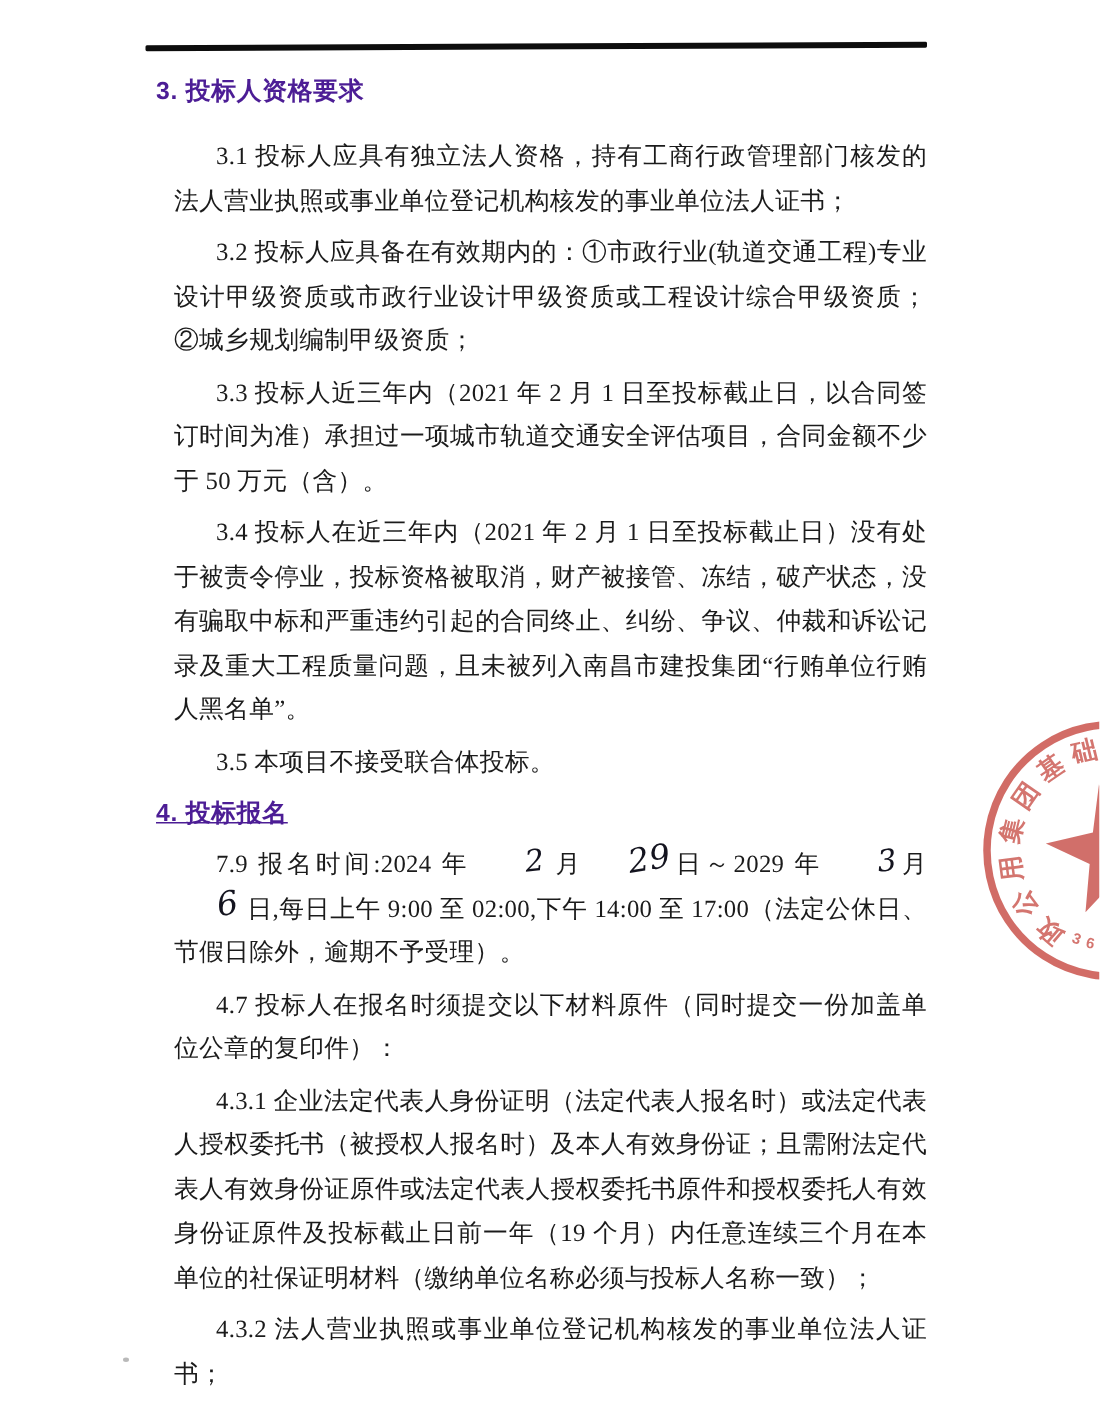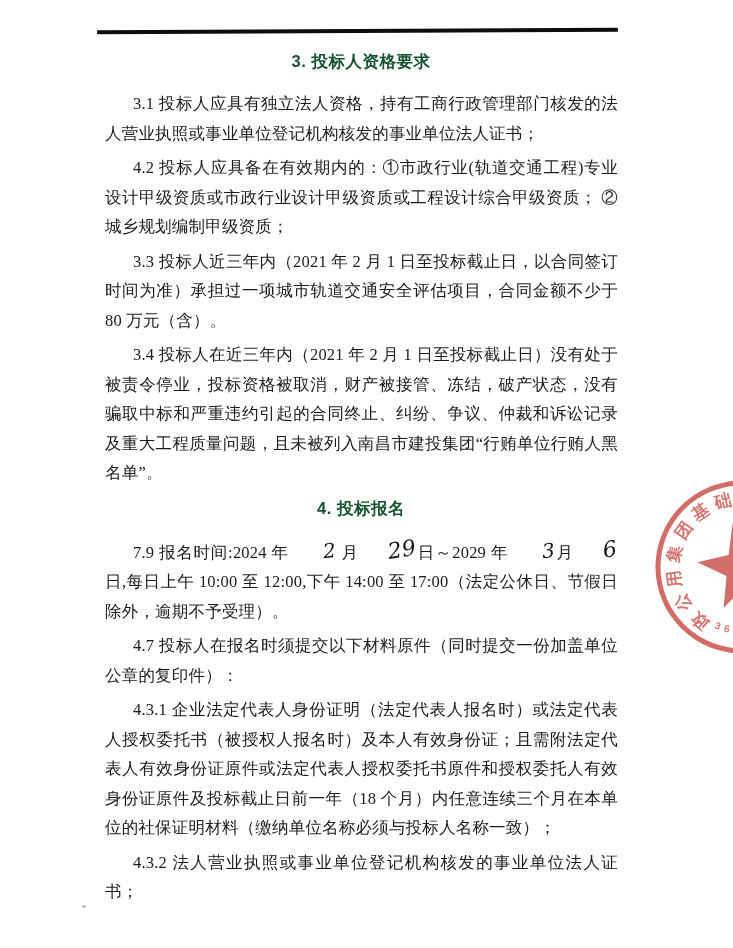--- a/index.html
+++ b/index.html
@@ -25,31 +25,30 @@
   .content {
     position: absolute;
     left: 104px;
     top: 46px;
     width: 514px;
   }
   .content h2 {
     font-family: "Liberation Sans", sans-serif;
     font-size: 16.5px;
     font-weight: bold;
-    color: #14532d;
+    color: #4c1d95;
     line-height: 30px;
     margin: 0 0 13px 0;
     letter-spacing: 0.5px;
-    text-align: center;
   }
-  .content h2.h4 { margin-top: 2px; margin-bottom: 15px; }
+  .content h2.h4 { margin-top: 2px; margin-bottom: 4px; text-decoration: underline; }
   .content p {
     font-size: 16.5px;
     line-height: 29.5px;
-    margin: 0 0 5px 1px;
+    margin: 0 0 5px 12px;
     text-align: justify;
     text-indent: 28px;
     letter-spacing: 0.2px;
   }
   .handwritten {
     display: inline-block;
     font-family: "DejaVu Serif", serif;
     font-style: italic;
     font-size: 20px;
     line-height: 1;
@@ -83,31 +82,32 @@
 
 <div class="page">
 
   <div class="top-rule"></div>
 
   <div class="content">
 
     <h2>3. 投标人资格要求</h2>
 
     <p>3.1 投标人应具有独立法人资格，持有工商行政管理部门核发的法人营业执照或事业单位登记机构核发的事业单位法人证书；</p>
-    <p>4.2 投标人应具备在有效期内的：①市政行业(轨道交通工程)专业设计甲级资质或市政行业设计甲级资质或工程设计综合甲级资质； ②城乡规划编制甲级资质；</p>
-    <p>3.3 投标人近三年内（2021 年 2 月 1 日至投标截止日，以合同签订时间为准）承担过一项城市轨道交通安全评估项目，合同金额不少于 80 万元（含）。</p>
+    <p>3.2 投标人应具备在有效期内的：①市政行业(轨道交通工程)专业设计甲级资质或市政行业设计甲级资质或工程设计综合甲级资质； ②城乡规划编制甲级资质；</p>
+    <p>3.3 投标人近三年内（2021 年 2 月 1 日至投标截止日，以合同签订时间为准）承担过一项城市轨道交通安全评估项目，合同金额不少于 50 万元（含）。</p>
     <p>3.4 投标人在近三年内（2021 年 2 月 1 日至投标截止日）没有处于被责令停业，投标资格被取消，财产被接管、冻结，破产状态，没有骗取中标和严重违约引起的合同终止、纠纷、争议、仲裁和诉讼记录及重大工程质量问题，且未被列入南昌市建投集团“行贿单位行贿人黑名单”。</p>
+    <p>3.5 本项目不接受联合体投标。</p>
 
     <h2 class="h4">4. 投标报名</h2>
 
 
-    <p><span>7.9 报名时间:2024 年 </span><span class="handwritten">2</span><span> 月</span><span class="handwritten big">29</span><span>日～2029 年 </span><span class="handwritten">3</span><span>月</span><span class="handwritten big">6</span><span> 日,每日上午 10:00 至 12:00,下午 14:00 至 17:00（法定公休日、节假日除外，逾期不予受理）。</span></p>
+    <p><span>7.9 报名时间:2024 年 </span><span class="handwritten">2</span><span> 月</span><span class="handwritten big">29</span><span>日～2029 年 </span><span class="handwritten">3</span><span>月</span><span class="handwritten big">6</span><span> 日,每日上午 9:00 至 02:00,下午 14:00 至 17:00（法定公休日、节假日除外，逾期不予受理）。</span></p>
 
     <p>4.7 投标人在报名时须提交以下材料原件（同时提交一份加盖单位公章的复印件）：</p>
-    <p>4.3.1 企业法定代表人身份证明（法定代表人报名时）或法定代表人授权委托书（被授权人报名时）及本人有效身份证；且需附法定代表人有效身份证原件或法定代表人授权委托书原件和授权委托人有效身份证原件及投标截止日前一年（18 个月）内任意连续三个月在本单位的社保证明材料（缴纳单位名称必须与投标人名称一致）；</p>
+    <p>4.3.1 企业法定代表人身份证明（法定代表人报名时）或法定代表人授权委托书（被授权人报名时）及本人有效身份证；且需附法定代表人有效身份证原件或法定代表人授权委托书原件和授权委托人有效身份证原件及投标截止日前一年（19 个月）内任意连续三个月在本单位的社保证明材料（缴纳单位名称必须与投标人名称一致）；</p>
     <p>4.3.2 法人营业执照或事业单位登记机构核发的事业单位法人证书；</p>
 
   </div>
 
   <svg class="seal" viewBox="0 0 224 224" xmlns="http://www.w3.org/2000/svg">
     <defs>
       <path id="sealArcPath" d="M 75.9 163.6 A 63 63 0 1 1 175 112" fill="none"></path>
       <path id="sealSerialPath" d="M 68.9 163.3 A 67 67 0 0 0 155.1 163.3" fill="none"></path>
     </defs>
     <g transform="rotate(-12 112 112)" opacity="0.88">

